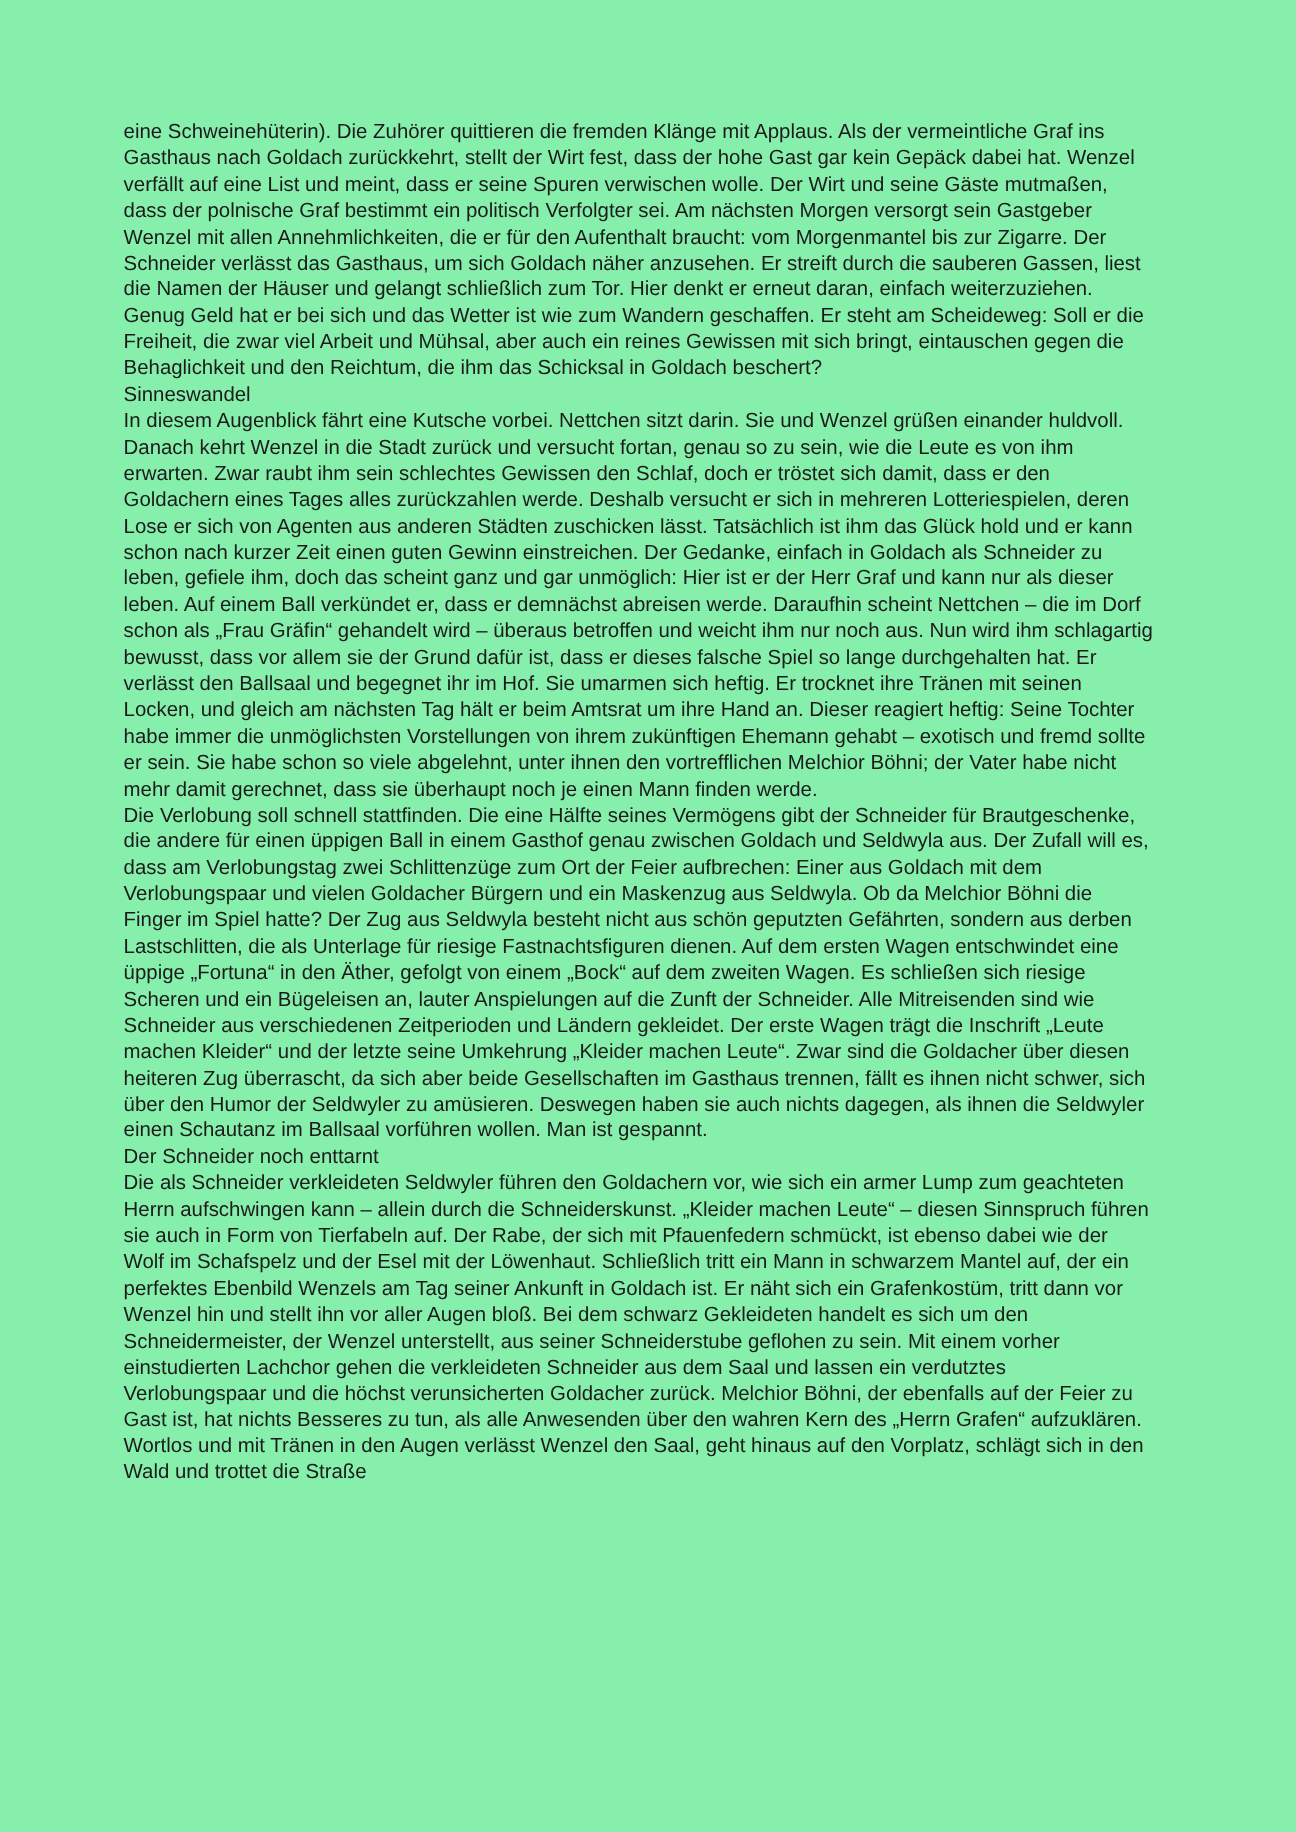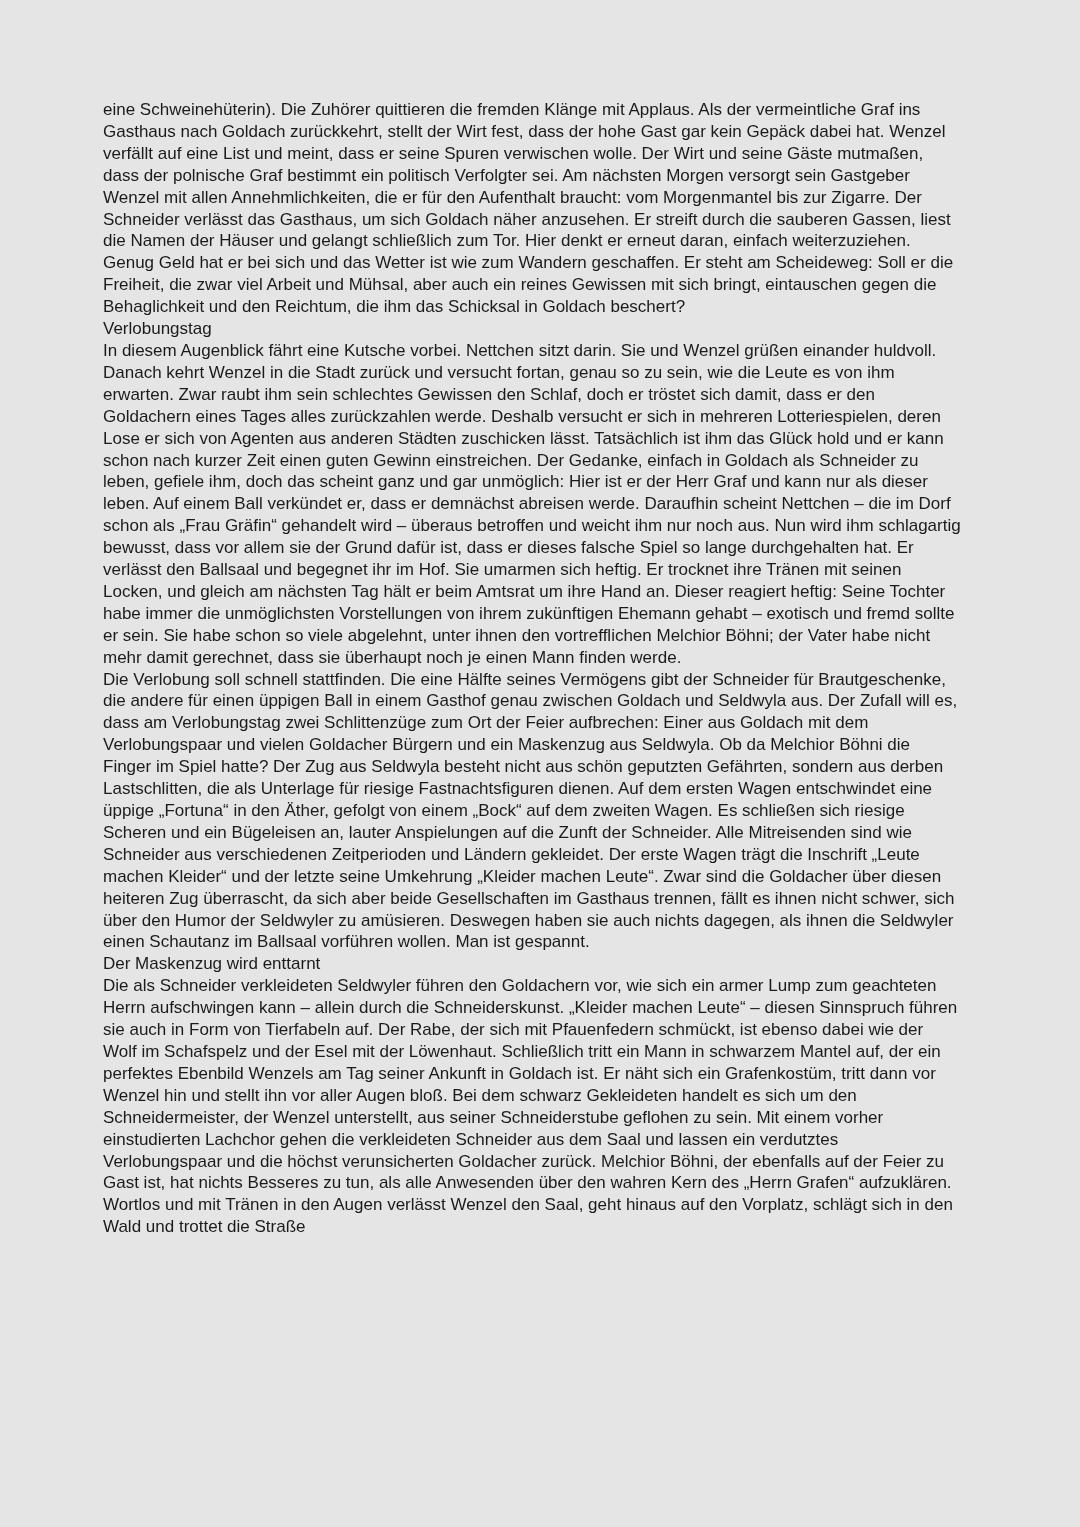--- a/index.html
+++ b/index.html
@@ -13,21 +13,21 @@
     position: relative;
     overflow: hidden;
     font-family: "Liberation Sans", sans-serif;
   }
   .page {
     position: absolute;
     left: 0;
     top: 0;
     width: 1080px;
     height: 1527px;
-    background: #e5e5e5;
+    background: #86efac;
   }
   .flow {
     position: absolute;
     left: 103px;
     top: 99px;
     width: 858px;
     font-size: 17px;
     line-height: 21.9px;
     color: #1b1b1b;
     letter-spacing: 0;
@@ -43,22 +43,22 @@
   }
 </style>
 </head>
 <body>
 
 <main class="page">
   <div class="flow">
 
     <p class="para">eine Schweinehüterin). Die Zuhörer quittieren die fremden Klänge mit Applaus. Als der vermeintliche Graf ins Gasthaus nach Goldach zurückkehrt, stellt der Wirt fest, dass der hohe Gast gar kein Gepäck dabei hat. Wenzel verfällt auf eine List und meint, dass er seine Spuren verwischen wolle. Der Wirt und seine Gäste mutmaßen, dass der polnische Graf bestimmt ein politisch Verfolgter sei. Am nächsten Morgen versorgt sein Gastgeber Wenzel mit allen Annehmlichkeiten, die er für den Aufenthalt braucht: vom Morgenmantel bis zur Zigarre. Der Schneider verlässt das Gasthaus, um sich Goldach näher anzusehen. Er streift durch die sauberen Gassen, liest die Namen der Häuser und gelangt schließlich zum Tor. Hier denkt er erneut daran, einfach weiterzuziehen. Genug Geld hat er bei sich und das Wetter ist wie zum Wandern geschaffen. Er steht am Scheideweg: Soll er die Freiheit, die zwar viel Arbeit und Mühsal, aber auch ein reines Gewissen mit sich bringt, eintauschen gegen die Behaglichkeit und den Reichtum, die ihm das Schicksal in Goldach beschert?</p>
 
-    <h2 class="heading">Verlobungstag</h2>
+    <h2 class="heading">Sinneswandel</h2>
     <p class="para">In diesem Augenblick fährt eine Kutsche vorbei. Nettchen sitzt darin. Sie und Wenzel grüßen einander huldvoll. Danach kehrt Wenzel in die Stadt zurück und versucht fortan, genau so zu sein, wie die Leute es von ihm erwarten. Zwar raubt ihm sein schlechtes Gewissen den Schlaf, doch er tröstet sich damit, dass er den Goldachern eines Tages alles zurückzahlen werde. Deshalb versucht er sich in mehreren Lotteriespielen, deren Lose er sich von Agenten aus anderen Städten zuschicken lässt. Tatsächlich ist ihm das Glück hold und er kann schon nach kurzer Zeit einen guten Gewinn einstreichen. Der Gedanke, einfach in Goldach als Schneider zu leben, gefiele ihm, doch das scheint ganz und gar unmöglich: Hier ist er der Herr Graf und kann nur als dieser leben. Auf einem Ball verkündet er, dass er demnächst abreisen werde. Daraufhin scheint Nettchen – die im Dorf schon als „Frau Gräfin“ gehandelt wird – überaus betroffen und weicht ihm nur noch aus. Nun wird ihm schlagartig bewusst, dass vor allem sie der Grund dafür ist, dass er dieses falsche Spiel so lange durchgehalten hat. Er verlässt den Ballsaal und begegnet ihr im Hof. Sie umarmen sich heftig. Er trocknet ihre Tränen mit seinen Locken, und gleich am nächsten Tag hält er beim Amtsrat um ihre Hand an. Dieser reagiert heftig: Seine Tochter habe immer die unmöglichsten Vorstellungen von ihrem zukünftigen Ehemann gehabt – exotisch und fremd sollte er sein. Sie habe schon so viele abgelehnt, unter ihnen den vortrefflichen Melchior Böhni; der Vater habe nicht mehr damit gerechnet, dass sie überhaupt noch je einen Mann finden werde.</p>
 
     <p class="para">Die Verlobung soll schnell stattfinden. Die eine Hälfte seines Vermögens gibt der Schneider für Brautgeschenke, die andere für einen üppigen Ball in einem Gasthof genau zwischen Goldach und Seldwyla aus. Der Zufall will es, dass am Verlobungstag zwei Schlittenzüge zum Ort der Feier aufbrechen: Einer aus Goldach mit dem Verlobungspaar und vielen Goldacher Bürgern und ein Maskenzug aus Seldwyla. Ob da Melchior Böhni die Finger im Spiel hatte? Der Zug aus Seldwyla besteht nicht aus schön geputzten Gefährten, sondern aus derben Lastschlitten, die als Unterlage für riesige Fastnachtsfiguren dienen. Auf dem ersten Wagen entschwindet eine üppige „Fortuna“ in den Äther, gefolgt von einem „Bock“ auf dem zweiten Wagen. Es schließen sich riesige Scheren und ein Bügeleisen an, lauter Anspielungen auf die Zunft der Schneider. Alle Mitreisenden sind wie Schneider aus verschiedenen Zeitperioden und Ländern gekleidet. Der erste Wagen trägt die Inschrift „Leute machen Kleider“ und der letzte seine Umkehrung „Kleider machen Leute“. Zwar sind die Goldacher über diesen heiteren Zug überrascht, da sich aber beide Gesellschaften im Gasthaus trennen, fällt es ihnen nicht schwer, sich über den Humor der Seldwyler zu amüsieren. Deswegen haben sie auch nichts dagegen, als ihnen die Seldwyler einen Schautanz im Ballsaal vorführen wollen. Man ist gespannt.</p>
 
-    <h2 class="heading">Der Maskenzug wird enttarnt</h2>
+    <h2 class="heading">Der Schneider noch enttarnt</h2>
     <p class="para">Die als Schneider verkleideten Seldwyler führen den Goldachern vor, wie sich ein armer Lump zum geachteten Herrn aufschwingen kann – allein durch die Schneiderskunst. „Kleider machen Leute“ – diesen Sinnspruch führen sie auch in Form von Tierfabeln auf. Der Rabe, der sich mit Pfauenfedern schmückt, ist ebenso dabei wie der Wolf im Schafspelz und der Esel mit der Löwenhaut. Schließlich tritt ein Mann in schwarzem Mantel auf, der ein perfektes Ebenbild Wenzels am Tag seiner Ankunft in Goldach ist. Er näht sich ein Grafenkostüm, tritt dann vor Wenzel hin und stellt ihn vor aller Augen bloß. Bei dem schwarz Gekleideten handelt es sich um den Schneidermeister, der Wenzel unterstellt, aus seiner Schneiderstube geflohen zu sein. Mit einem vorher einstudierten Lachchor gehen die verkleideten Schneider aus dem Saal und lassen ein verdutztes Verlobungspaar und die höchst verunsicherten Goldacher zurück. Melchior Böhni, der ebenfalls auf der Feier zu Gast ist, hat nichts Besseres zu tun, als alle Anwesenden über den wahren Kern des „Herrn Grafen“ aufzuklären. Wortlos und mit Tränen in den Augen verlässt Wenzel den Saal, geht hinaus auf den Vorplatz, schlägt sich in den Wald und trottet die Straße</p>
 
   </div>
 </main>
 
 </body></html>

